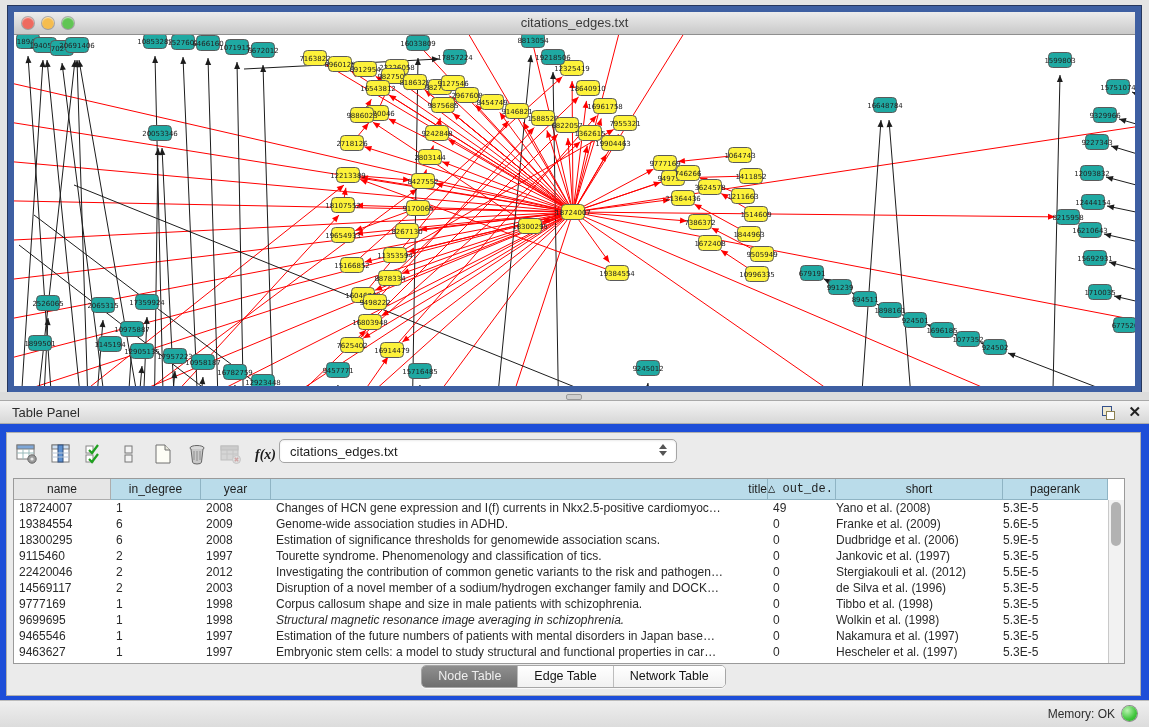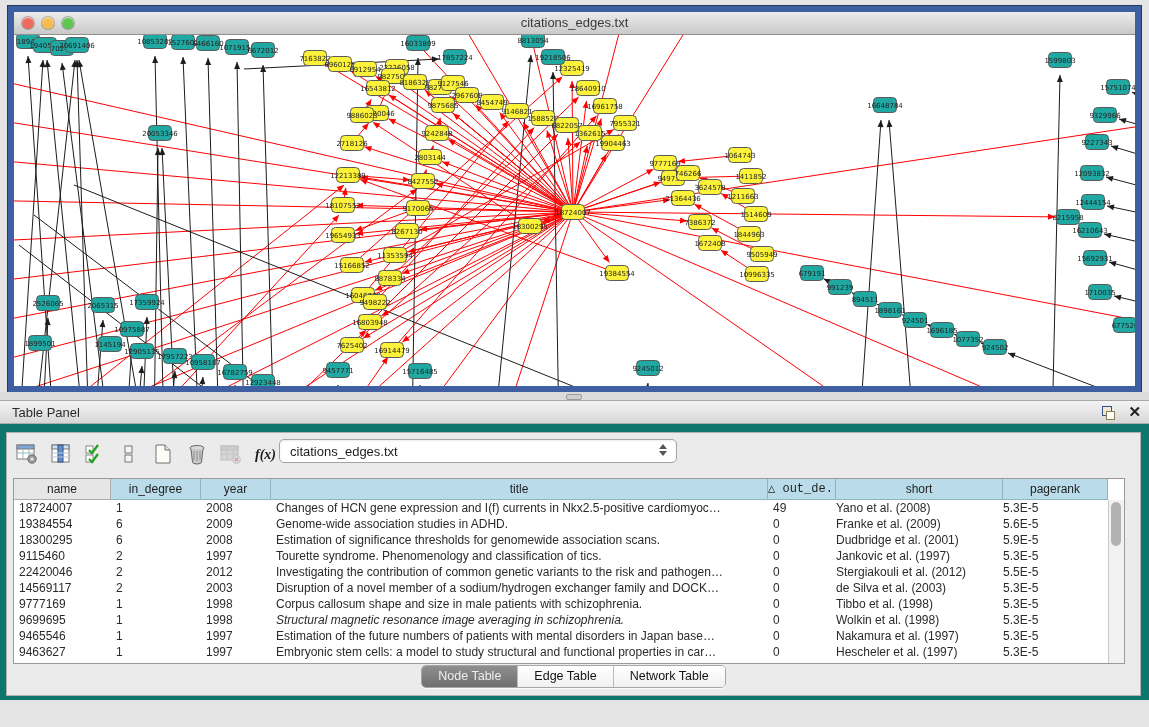--- a/index.html
+++ b/index.html
@@ -23,21 +23,21 @@
   
   .panel-header{position:absolute;left:0;top:400px;width:1149px;height:24px;background:linear-gradient(#f4f4f4,#d7d7d7);
     border-top:1px solid #a8a8a8;border-bottom:1px solid #adadad;box-sizing:border-box;}
   .panel-header .ph-title{position:absolute;left:12px;top:4px;font-size:13px;color:#2b2b2b;}
   .panel-header .ph-icons{position:absolute;right:8px;top:3px;display:flex;gap:12px;align-items:center;}
   .float-ic{width:16px;height:16px;position:relative;}
   .float-ic .sq1{position:absolute;left:2px;top:2px;width:8px;height:8px;border:1px solid #33508c;background:#efe9d2;}
   .float-ic .sq2{position:absolute;left:6px;top:7px;width:7px;height:7px;border:1px solid #8b8050;background:#fff;}
   .close-ic{font-size:15px;font-weight:bold;color:#222;line-height:16px;}
 
-  .panel-body{position:absolute;left:0;top:424px;width:1149px;height:276px;background:#0f766e;}
+  .panel-body{position:absolute;left:0;top:424px;width:1149px;height:276px;background:#1d4ed8;}
   .inner-frame{position:absolute;left:6px;top:8px;width:1135px;height:264px;background:#ebebeb;border:1px solid #b0b0b0;box-sizing:border-box;}
 
   .toolbar{position:absolute;left:8px;top:5px;height:32px;display:flex;align-items:center;gap:10px;}
   .tb-btn{width:24px;height:24px;display:flex;align-items:center;justify-content:center;}
   .tb-btn svg{display:block;}
   .combo{position:absolute;left:272px;top:6px;width:398px;height:24px;background:#fff;border:1px solid #a5a5a5;
     border-radius:5px;box-sizing:border-box;box-shadow:inset 0 1px 2px rgba(0,0,0,.08);}
   .combo .val{position:absolute;left:10px;top:4px;font-size:13px;color:#1d1d1d;}
   .combo .arrows{position:absolute;right:9px;top:4px;display:flex;flex-direction:column;gap:2px;}
   .combo .tri-up{width:0;height:0;border-left:4px solid transparent;border-right:4px solid transparent;border-bottom:5px solid #555;}
@@ -865,21 +865,21 @@
         <div class="arrows">
             <div class="tri-up"></div>
             <div class="tri-dn"></div>
           </div>
       </div>
       <div class="table-wrap">
         <div class="thead" id="thead">
             <div class="th first" style="width: 97px;">name</div>
             <div class="th" style="width: 90px;">in_degree</div>
             <div class="th" style="width: 70px;">year</div>
-            <div class="th" style="width: 497px;">title</div>
+            <div class="th" style="width: 497px; text-align: right;">title</div>
             <div class="th" style="width: 68px; font-family: Liberation Mono, monospace;">△ out_de...</div>
             <div class="th" style="width: 167px;">short</div>
             <div class="th" style="width: 105px;">pagerank</div>
           </div>
         <div id="tbody">
             <div class="trow">
               <div class="td" style="width: 97px;">18724007</div>
               <div class="td" style="width: 90px;">1</div>
               <div class="td" style="width: 70px;">2008</div>
               <div class="td" style="width: 497px;">Changes of HCN gene expression and I(f) currents in Nkx2.5-positive cardiomyoc…</div>
@@ -895,21 +895,21 @@
               <div class="td" style="width: 68px;">0</div>
               <div class="td center" style="width: 167px;">Franke et al. (2009)</div>
               <div class="td center" style="width: 105px;">5.6E-5</div>
             </div>
             <div class="trow">
               <div class="td" style="width: 97px;">18300295</div>
               <div class="td" style="width: 90px;">6</div>
               <div class="td" style="width: 70px;">2008</div>
               <div class="td" style="width: 497px;">Estimation of significance thresholds for genomewide association scans.</div>
               <div class="td" style="width: 68px;">0</div>
-              <div class="td center" style="width: 167px;">Dudbridge et al. (2001)</div>
+              <div class="td center" style="width: 167px;">Dudbridge et al. (2006)</div>
               <div class="td center" style="width: 105px;">5.9E-5</div>
             </div>
             <div class="trow">
               <div class="td" style="width: 97px;">9115460</div>
               <div class="td" style="width: 90px;">2</div>
               <div class="td" style="width: 70px;">1997</div>
               <div class="td" style="width: 497px;">Tourette syndrome. Phenomenology and classification of tics.</div>
               <div class="td" style="width: 68px;">0</div>
               <div class="td center" style="width: 167px;">Jankovic et al. (1997)</div>
               <div class="td center" style="width: 105px;">5.3E-5</div>
@@ -922,21 +922,21 @@
               <div class="td" style="width: 68px;">0</div>
               <div class="td center" style="width: 167px;">Stergiakouli et al. (2012)</div>
               <div class="td center" style="width: 105px;">5.5E-5</div>
             </div>
             <div class="trow">
               <div class="td" style="width: 97px;">14569117</div>
               <div class="td" style="width: 90px;">2</div>
               <div class="td" style="width: 70px;">2003</div>
               <div class="td" style="width: 497px;">Disruption of a novel member of a sodium/hydrogen exchanger family and DOCK…</div>
               <div class="td" style="width: 68px;">0</div>
-              <div class="td center" style="width: 167px;">de Silva et al. (2003)</div>
+              <div class="td center" style="width: 167px;">de Silva et al. (1996)</div>
               <div class="td center" style="width: 105px;">5.3E-5</div>
             </div>
             <div class="trow">
               <div class="td" style="width: 97px;">9777169</div>
               <div class="td" style="width: 90px;">1</div>
               <div class="td" style="width: 70px;">1998</div>
               <div class="td" style="width: 497px;">Corpus callosum shape and size in male patients with schizophrenia.</div>
               <div class="td" style="width: 68px;">0</div>
               <div class="td center" style="width: 167px;">Tibbo et al. (1998)</div>
               <div class="td center" style="width: 105px;">5.3E-5</div>
@@ -976,14 +976,18 @@
       <div class="tabs-row">
         <div class="seg" id="tabs">
             <div class="tab sel">Node Table</div>
             <div class="tab">Edge Table</div>
             <div class="tab">Network Table</div>
           </div>
       </div>
     </div>
   </div>
 
+  <div class="status-bar">
+    <div class="mem">Memory: OK</div>
+    <div class="mem-light"></div>
+  </div>
 
 </div>
 
 </body></html>

